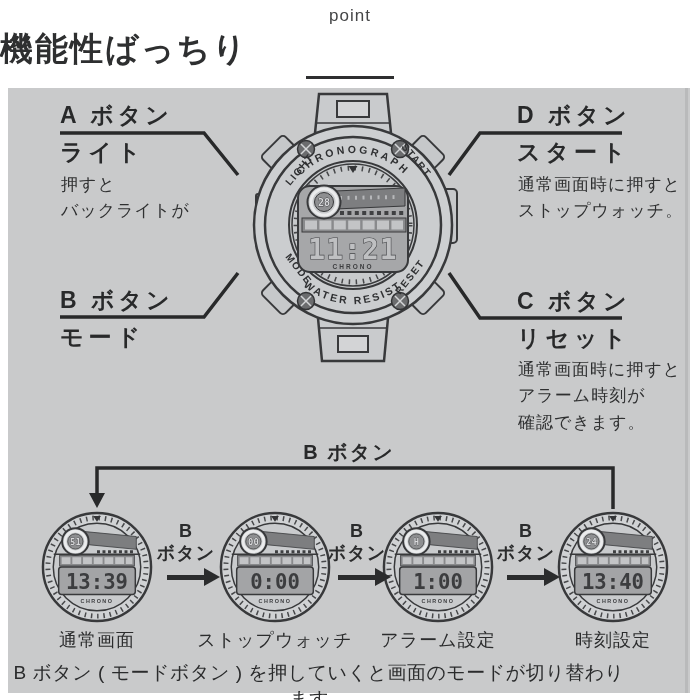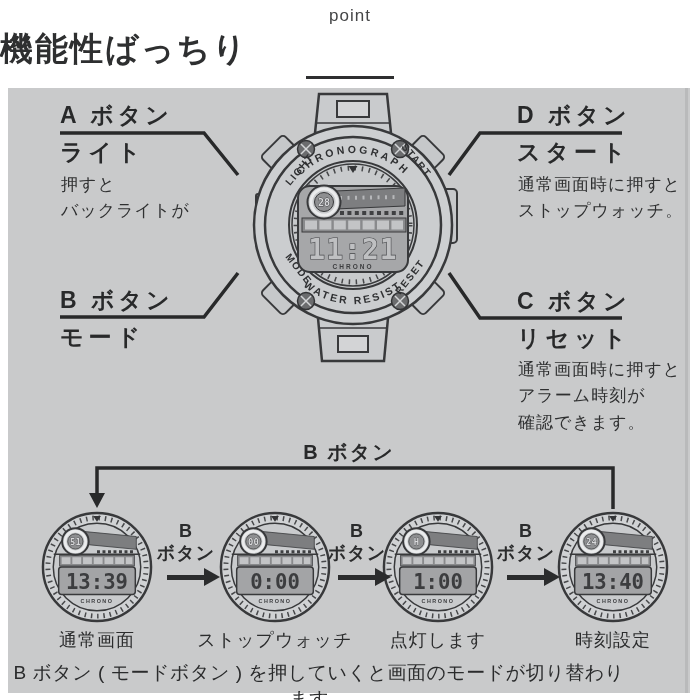--- a/index.html
+++ b/index.html
@@ -279,17 +279,17 @@
     <div class="gap-arrow"></div>
   </div>
   <div class="gap" style="left:487px">
     <span class="g1">B</span>
     <span class="g2">ボタン</span>
     <div class="gap-arrow"></div>
   </div>
 
   <div class="mode-label" style="left:4px">通常画面</div>
   <div class="mode-label" style="left:182px">ストップウォッチ</div>
-  <div class="mode-label" style="left:345px">点灯します</div>
+  <div class="mode-label" style="left:345px">アラーム設定</div>
   <div class="mode-label" style="left:520px">時刻設定</div>
 
   <div class="caption">B ボタン ( モードボタン ) を押していくと画面のモードが切り替わります。</div>
 </div>
 
 </body></html>

